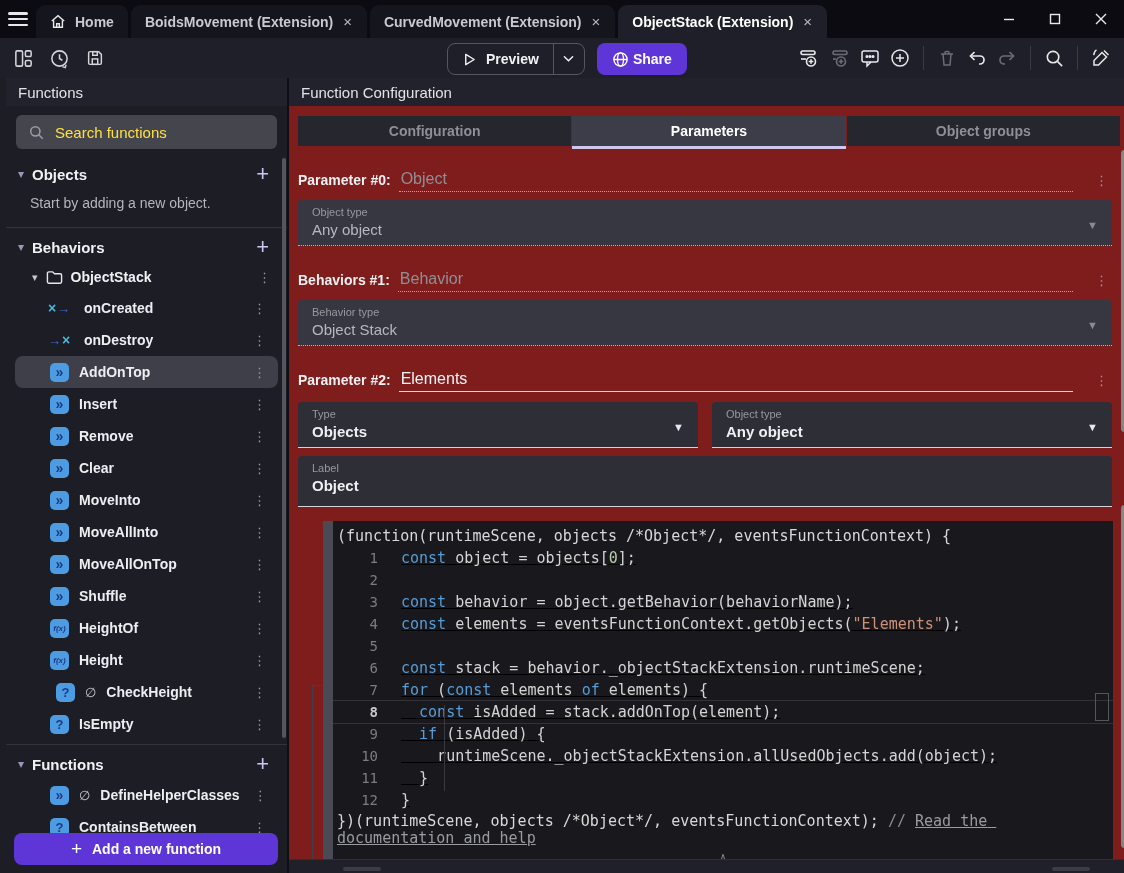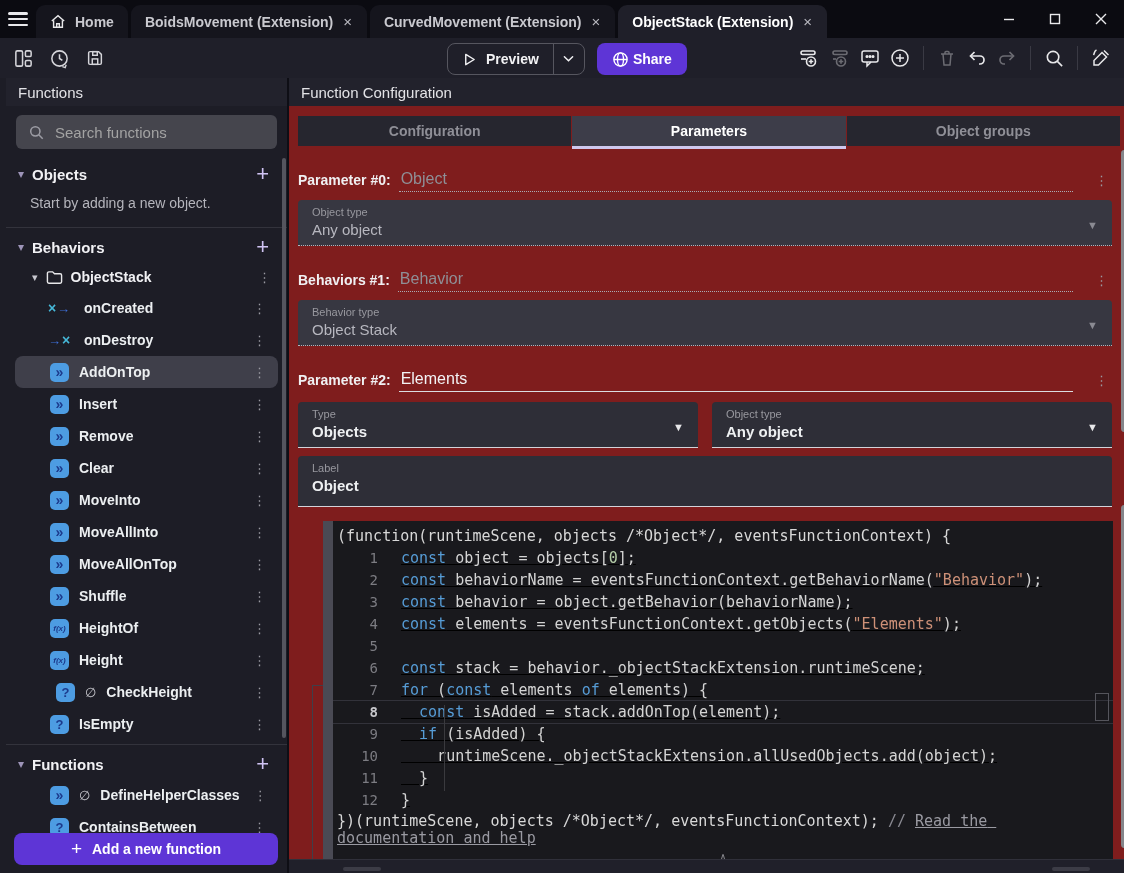--- a/index.html
+++ b/index.html
@@ -32,21 +32,21 @@
   .dim{opacity:.38;}
 
   
   .content{position:absolute;top:78px;left:6px;width:1124px;height:795px;display:flex;}
   .sidebar{position:relative;width:281px;height:795px;background:#1d1d26;flex:none;}
   .main{position:relative;width:841px;height:795px;background:#7f1d1d;border-left:2px solid #0e0e15;}
 
   
   .panel-title{height:28px;background:#22222c;color:#e2e2e6;font-size:15px;display:flex;align-items:center;padding:0 12px;}
   .searchbox{margin:9px 10px 10px 10px;height:34px;background:#45454d;border-radius:6px;display:flex;align-items:center;gap:10px;padding:0 12px;}
-  .searchbox .ph{color:#a3a3a3;font-size:15px;}
+  .searchbox .ph{color:#fde047;font-size:15px;}
   .sec-head{display:flex;align-items:center;height:30px;padding:0 12px;margin-top:2px;}
   .sec-caret{color:#9d94b8;font-size:12px;width:14px;}
   .sec-label{color:#f1f1f4;font-size:15px;font-weight:bold;flex:1;}
   .sec-plus{color:#cfc3f2;font-size:22px;font-weight:300;padding-right:6px;cursor:pointer;line-height:1;}
   .sec-hint{color:#b5b5bc;font-size:14px;padding:6px 12px 12px 24px;}
   .sb-divider{height:1px;background:#33333c;margin:4px 0;}
   .grouprow{display:flex;align-items:center;height:30px;padding:0 12px 0 26px;gap:8px;}
   .grouprow .gcaret{color:#c7c7cf;font-size:11px;}
   .grouprow .glabel{color:#f1f1f4;font-size:14px;font-weight:bold;flex:1;}
   .item{display:flex;align-items:center;height:32px;margin:0 9px 0 9px;padding:0 8px 0 35px;gap:10px;border-radius:8px;cursor:pointer;}
@@ -495,21 +495,20 @@
             <div class="cstrip"></div>
             <div class="editor">
               <div class="chead">(function(runtimeScene, objects /*Object*/, eventsFunctionContext) {</div>
               <div id="code-lines">
                   <div class="cl">
                     <span class="ln">1</span>
                     <span class="ct"><span class="tk-k">const</span><span class="tk-p"> object = objects[</span><span class="tk-n">0</span><span class="tk-p">];</span></span>
                   </div>
                   <div class="cl">
                     <span class="ln">2</span>
-                    <span class="ct"><span class="tk-k">const</span><span class="tk-p"> behaviorName = eventsFunctionContext.getBehaviorName(</span><span class="tk-s">"Behavior"</span><span class="tk-p">);</span></span>
                   </div>
                   <div class="cl">
                     <span class="ln">3</span>
                     <span class="ct"><span class="tk-k">const</span><span class="tk-p"> behavior = object.getBehavior(behaviorName);</span></span>
                   </div>
                   <div class="cl">
                     <span class="ln">4</span>
                     <span class="ct"><span class="tk-k">const</span><span class="tk-p"> elements = eventsFunctionContext.getObjects(</span><span class="tk-s">"Elements"</span><span class="tk-p">);</span></span>
                   </div>
                   <div class="cl">

